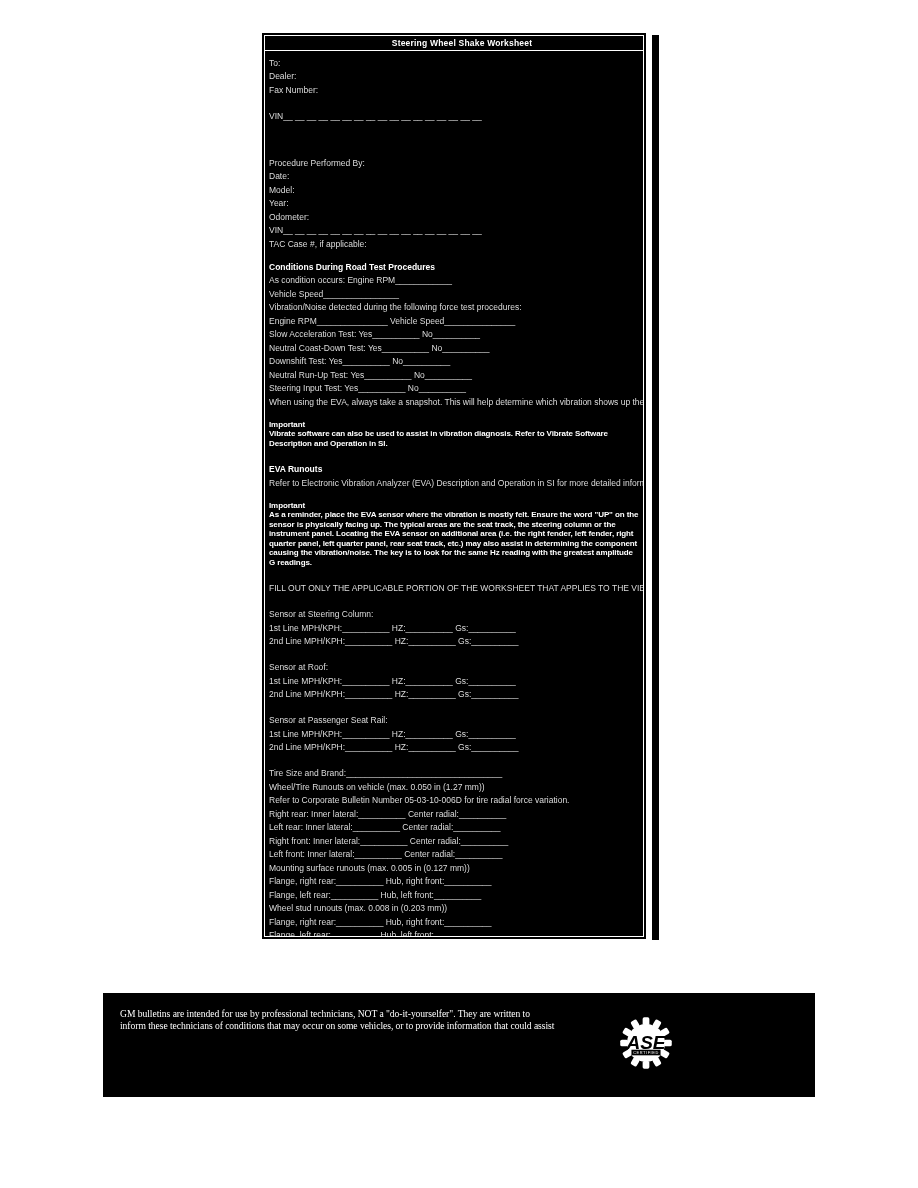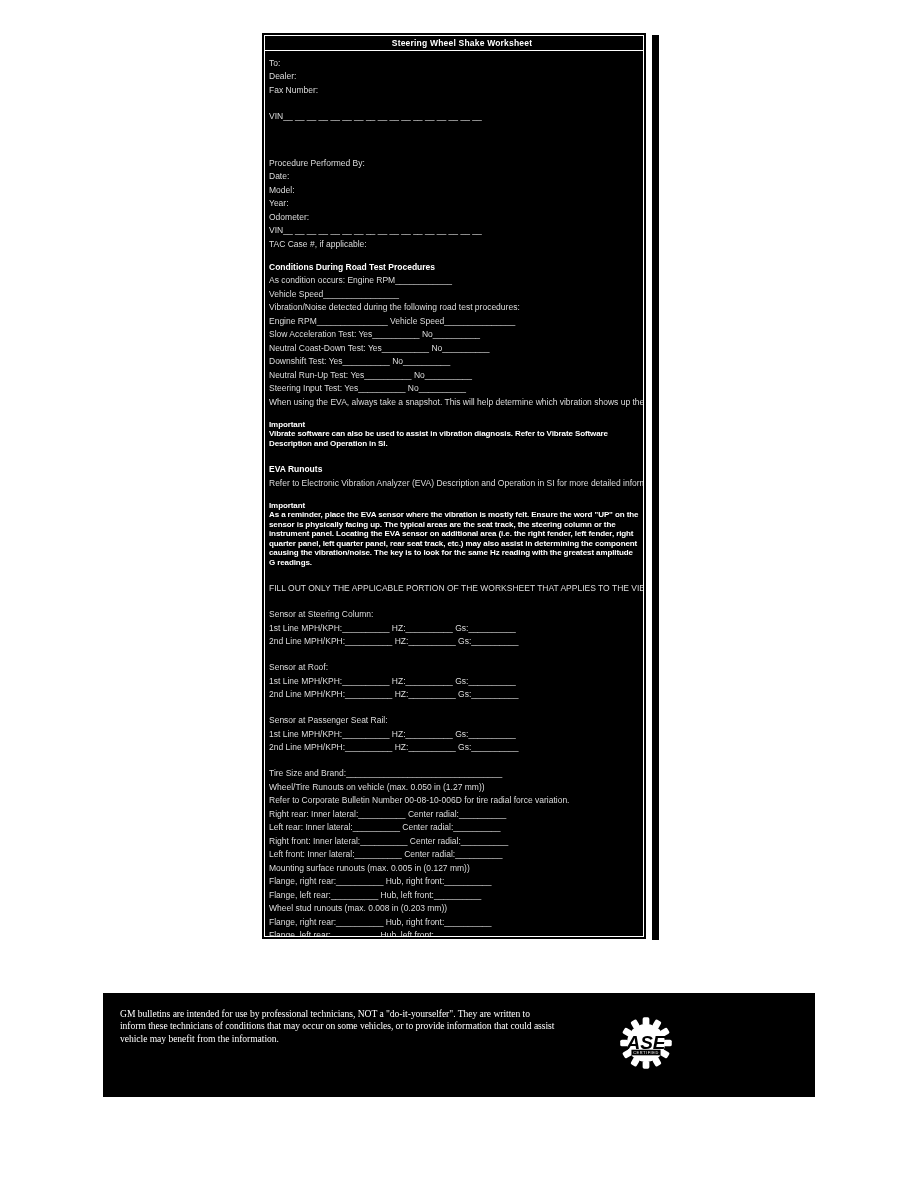--- a/index.html
+++ b/index.html
@@ -55,21 +55,21 @@
           <div class="ws-line sp2">Procedure Performed By:</div>
           <div class="ws-line">Date:</div>
           <div class="ws-line">Model:</div>
           <div class="ws-line">Year:</div>
           <div class="ws-line">Odometer:</div>
           <div class="ws-line">VIN__ __ __ __ __ __ __ __ __ __ __ __ __ __ __ __ __</div>
           <div class="ws-line">TAC Case #, if applicable:</div>
           <div class="ws-line bold">Conditions During Road Test Procedures</div>
           <div class="ws-line">As condition occurs: Engine RPM____________</div>
           <div class="ws-line">Vehicle Speed________________</div>
-          <div class="ws-line">Vibration/Noise detected during the following road test procedures:</div>
+          <div class="ws-line">Vibration/Noise detected during the following force test procedures:</div>
           <div class="ws-line">Engine RPM_______________ Vehicle Speed_______________</div>
           <div class="ws-line">Slow Acceleration Test: Yes__________ No__________</div>
           <div class="ws-line">Neutral Coast-Down Test: Yes__________ No__________</div>
           <div class="ws-line">Downshift Test: Yes__________ No__________</div>
           <div class="ws-line">Neutral Run-Up Test: Yes__________ No__________</div>
           <div class="ws-line">Steering Input Test: Yes__________ No__________</div>
           <div class="ws-line">When using the EVA, always take a snapshot. This will help determine which vibration shows up the most.</div>
           <div class="ws-line bold para">Important
 Vibrate software can also be used to assist in vibration diagnosis. Refer to Vibrate Software Description and Operation in SI.</div>
           <div class="ws-line bold sp1">EVA Runouts</div>
@@ -81,21 +81,21 @@
           <div class="ws-line">1st Line MPH/KPH:__________ HZ:__________ Gs:__________</div>
           <div class="ws-line">2nd Line MPH/KPH:__________ HZ:__________ Gs:__________</div>
           <div class="ws-line sp1">Sensor at Roof:</div>
           <div class="ws-line">1st Line MPH/KPH:__________ HZ:__________ Gs:__________</div>
           <div class="ws-line">2nd Line MPH/KPH:__________ HZ:__________ Gs:__________</div>
           <div class="ws-line sp1">Sensor at Passenger Seat Rail:</div>
           <div class="ws-line">1st Line MPH/KPH:__________ HZ:__________ Gs:__________</div>
           <div class="ws-line">2nd Line MPH/KPH:__________ HZ:__________ Gs:__________</div>
           <div class="ws-line sp1">Tire Size and Brand:_________________________________</div>
           <div class="ws-line">Wheel/Tire Runouts on vehicle (max. 0.050 in (1.27 mm))</div>
-          <div class="ws-line">Refer to Corporate Bulletin Number 00-08-10-006D for tire radial force variation.</div>
+          <div class="ws-line">Refer to Corporate Bulletin Number 05-03-10-006D for tire radial force variation.</div>
           <div class="ws-line">Right rear: Inner lateral:__________ Center radial:__________</div>
           <div class="ws-line">Left rear: Inner lateral:__________ Center radial:__________</div>
           <div class="ws-line">Right front: Inner lateral:__________ Center radial:__________</div>
           <div class="ws-line">Left front: Inner lateral:__________ Center radial:__________</div>
           <div class="ws-line">Mounting surface runouts (max. 0.005 in (0.127 mm))</div>
           <div class="ws-line">Flange, right rear:__________ Hub, right front:__________</div>
           <div class="ws-line">Flange, left rear:__________ Hub, left front:__________</div>
           <div class="ws-line">Wheel stud runouts (max. 0.008 in (0.203 mm))</div>
           <div class="ws-line">Flange, right rear:__________ Hub, right front:__________</div>
           <div class="ws-line">Flange, left rear:__________ Hub, left front:__________</div>
@@ -103,21 +103,20 @@
         </div>
     </div>
   </div>
 
   <div class="right-bar"></div>
 
   <div class="footer">
     <div class="disclaimer">
         <div class="disc-line">GM bulletins are intended for use by professional technicians, NOT a "do-it-yourselfer".  They are written to</div>
         <div class="disc-line">inform these technicians of conditions that may occur on some vehicles, or to provide information that could assist</div>
-        <div class="disc-line">vehicle may benefit from the information.</div>
       </div>
 
     <div class="ase-box">
       <svg width="56" height="56" viewBox="0 0 100 100">
         <g fill="#ffffff">
           <circle cx="50" cy="50" r="34"></circle>
           <rect x="44" y="4" width="12" height="14" rx="3"></rect>
           <rect x="44" y="82" width="12" height="14" rx="3"></rect>
           <rect x="44" y="4" width="12" height="14" rx="3" transform="rotate(30 50 50)"></rect>
           <rect x="44" y="4" width="12" height="14" rx="3" transform="rotate(60 50 50)"></rect>

